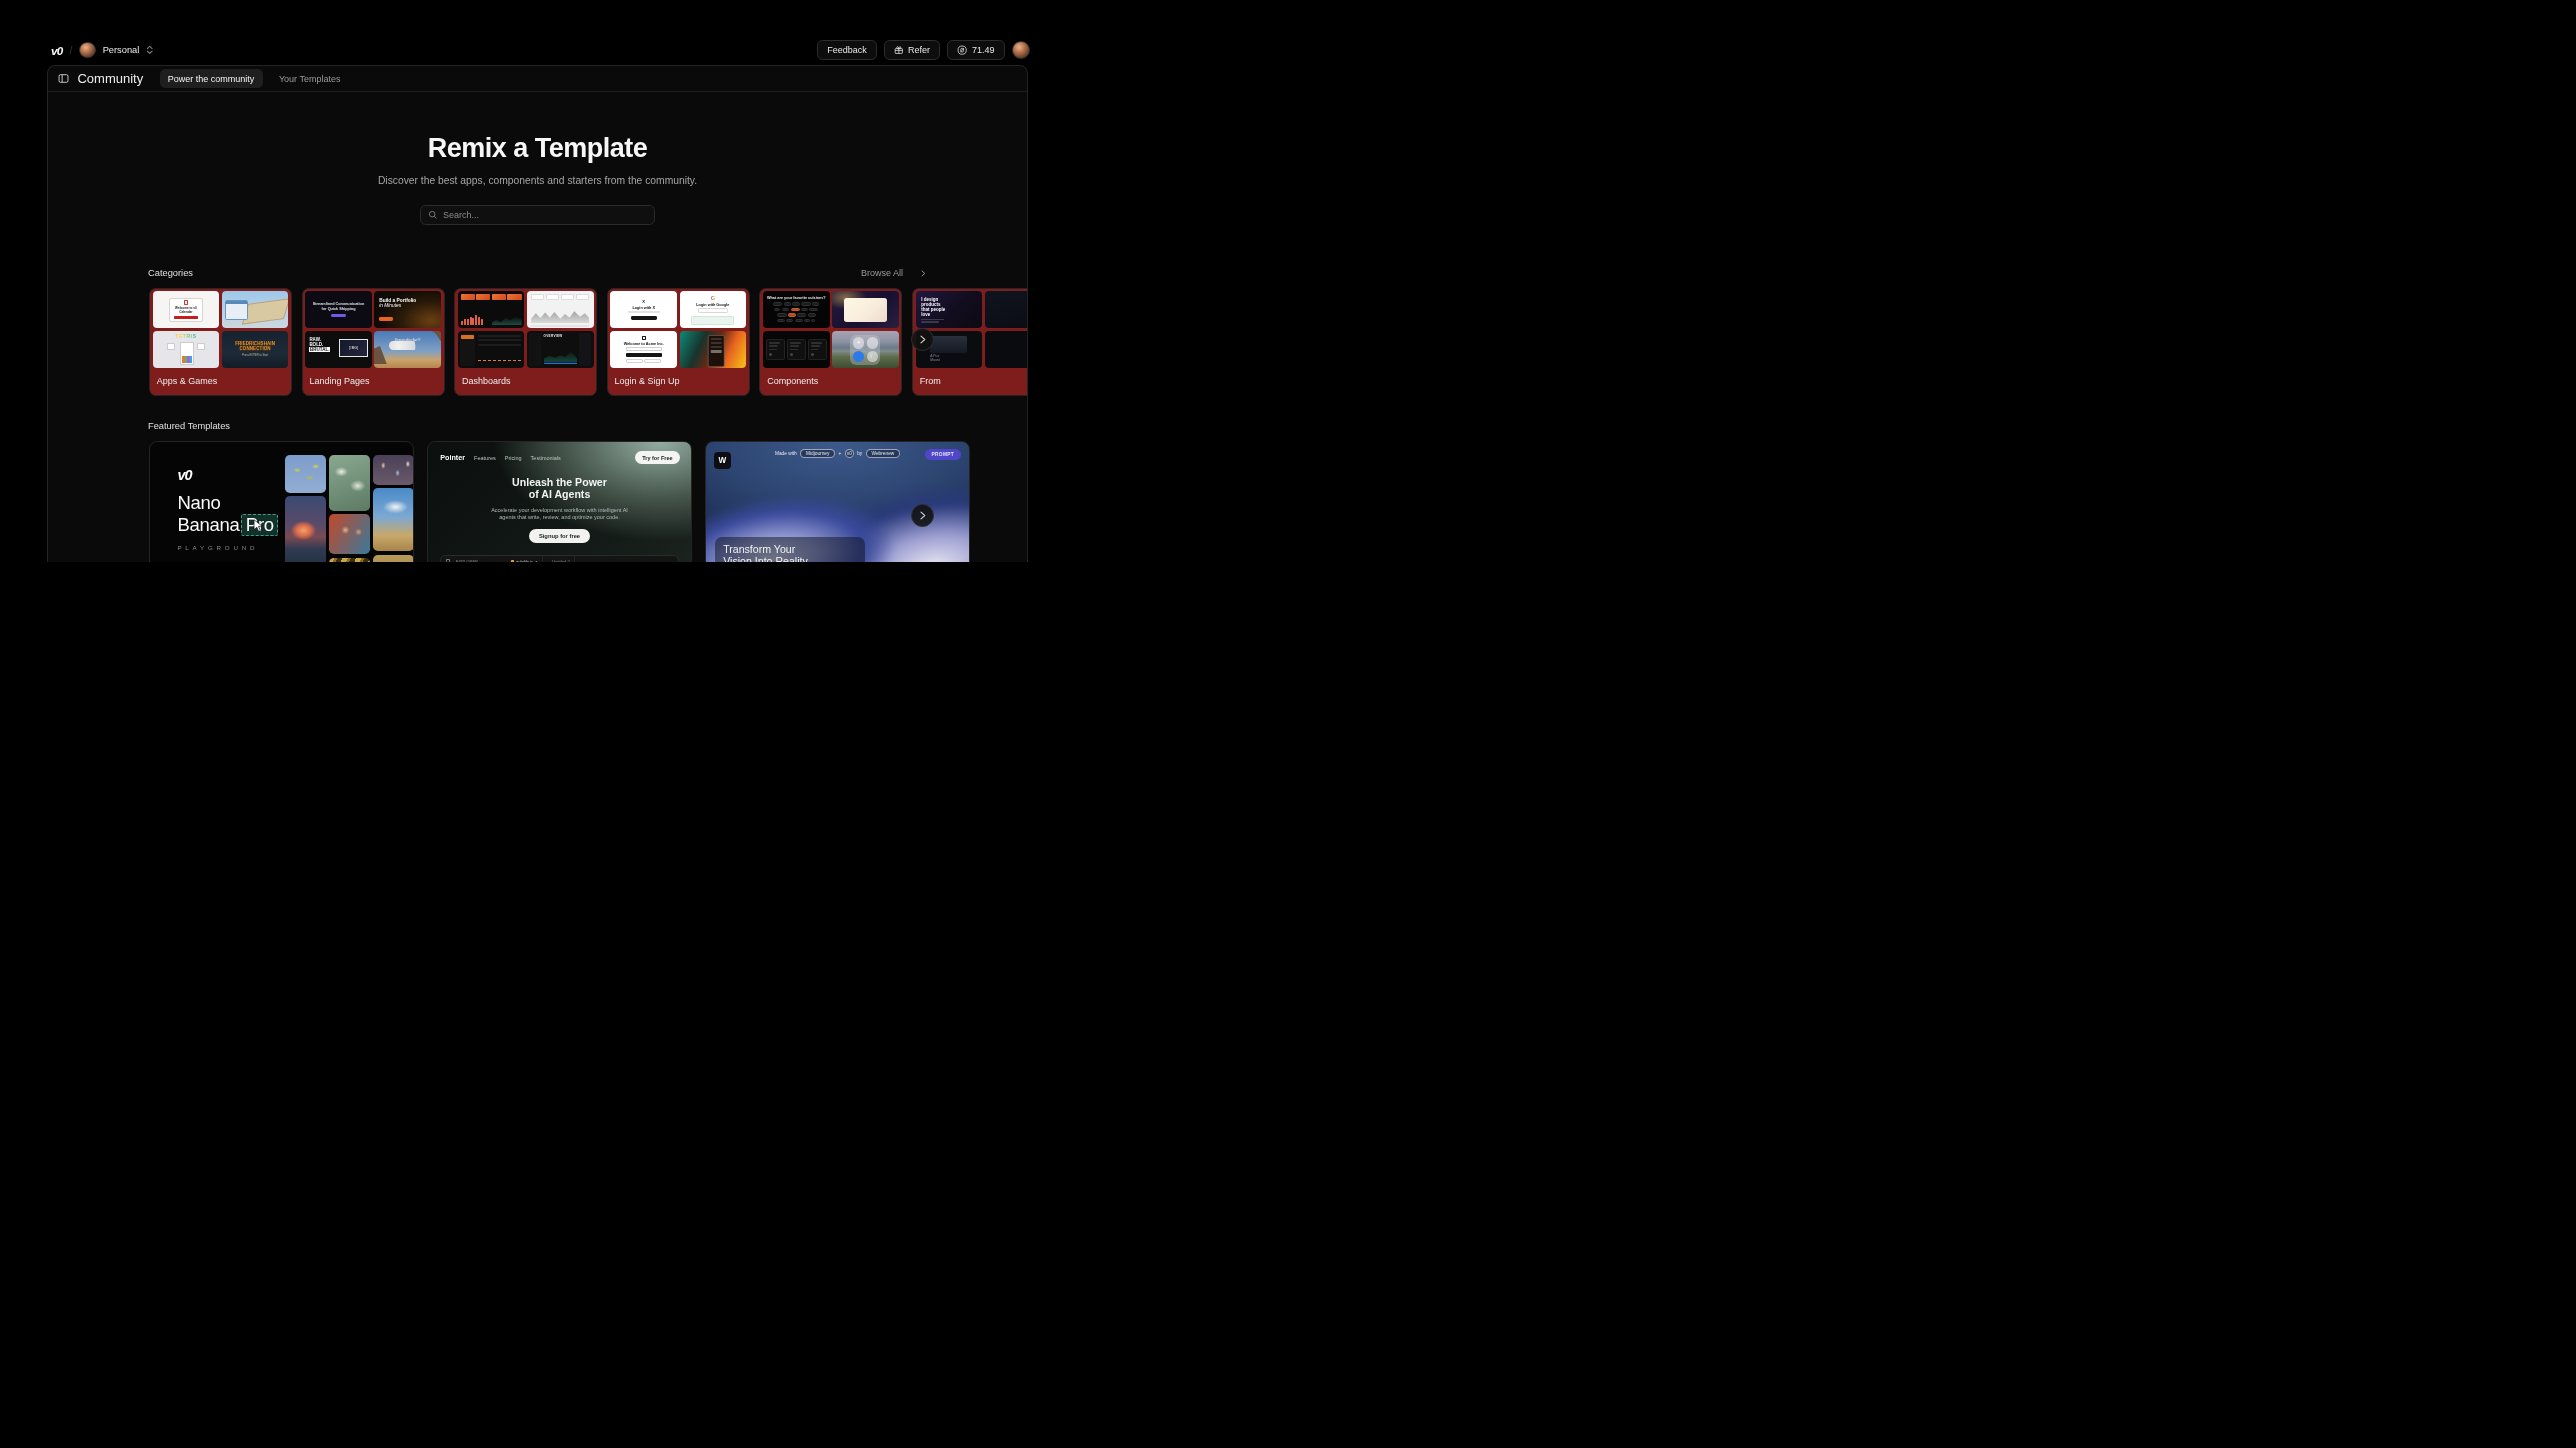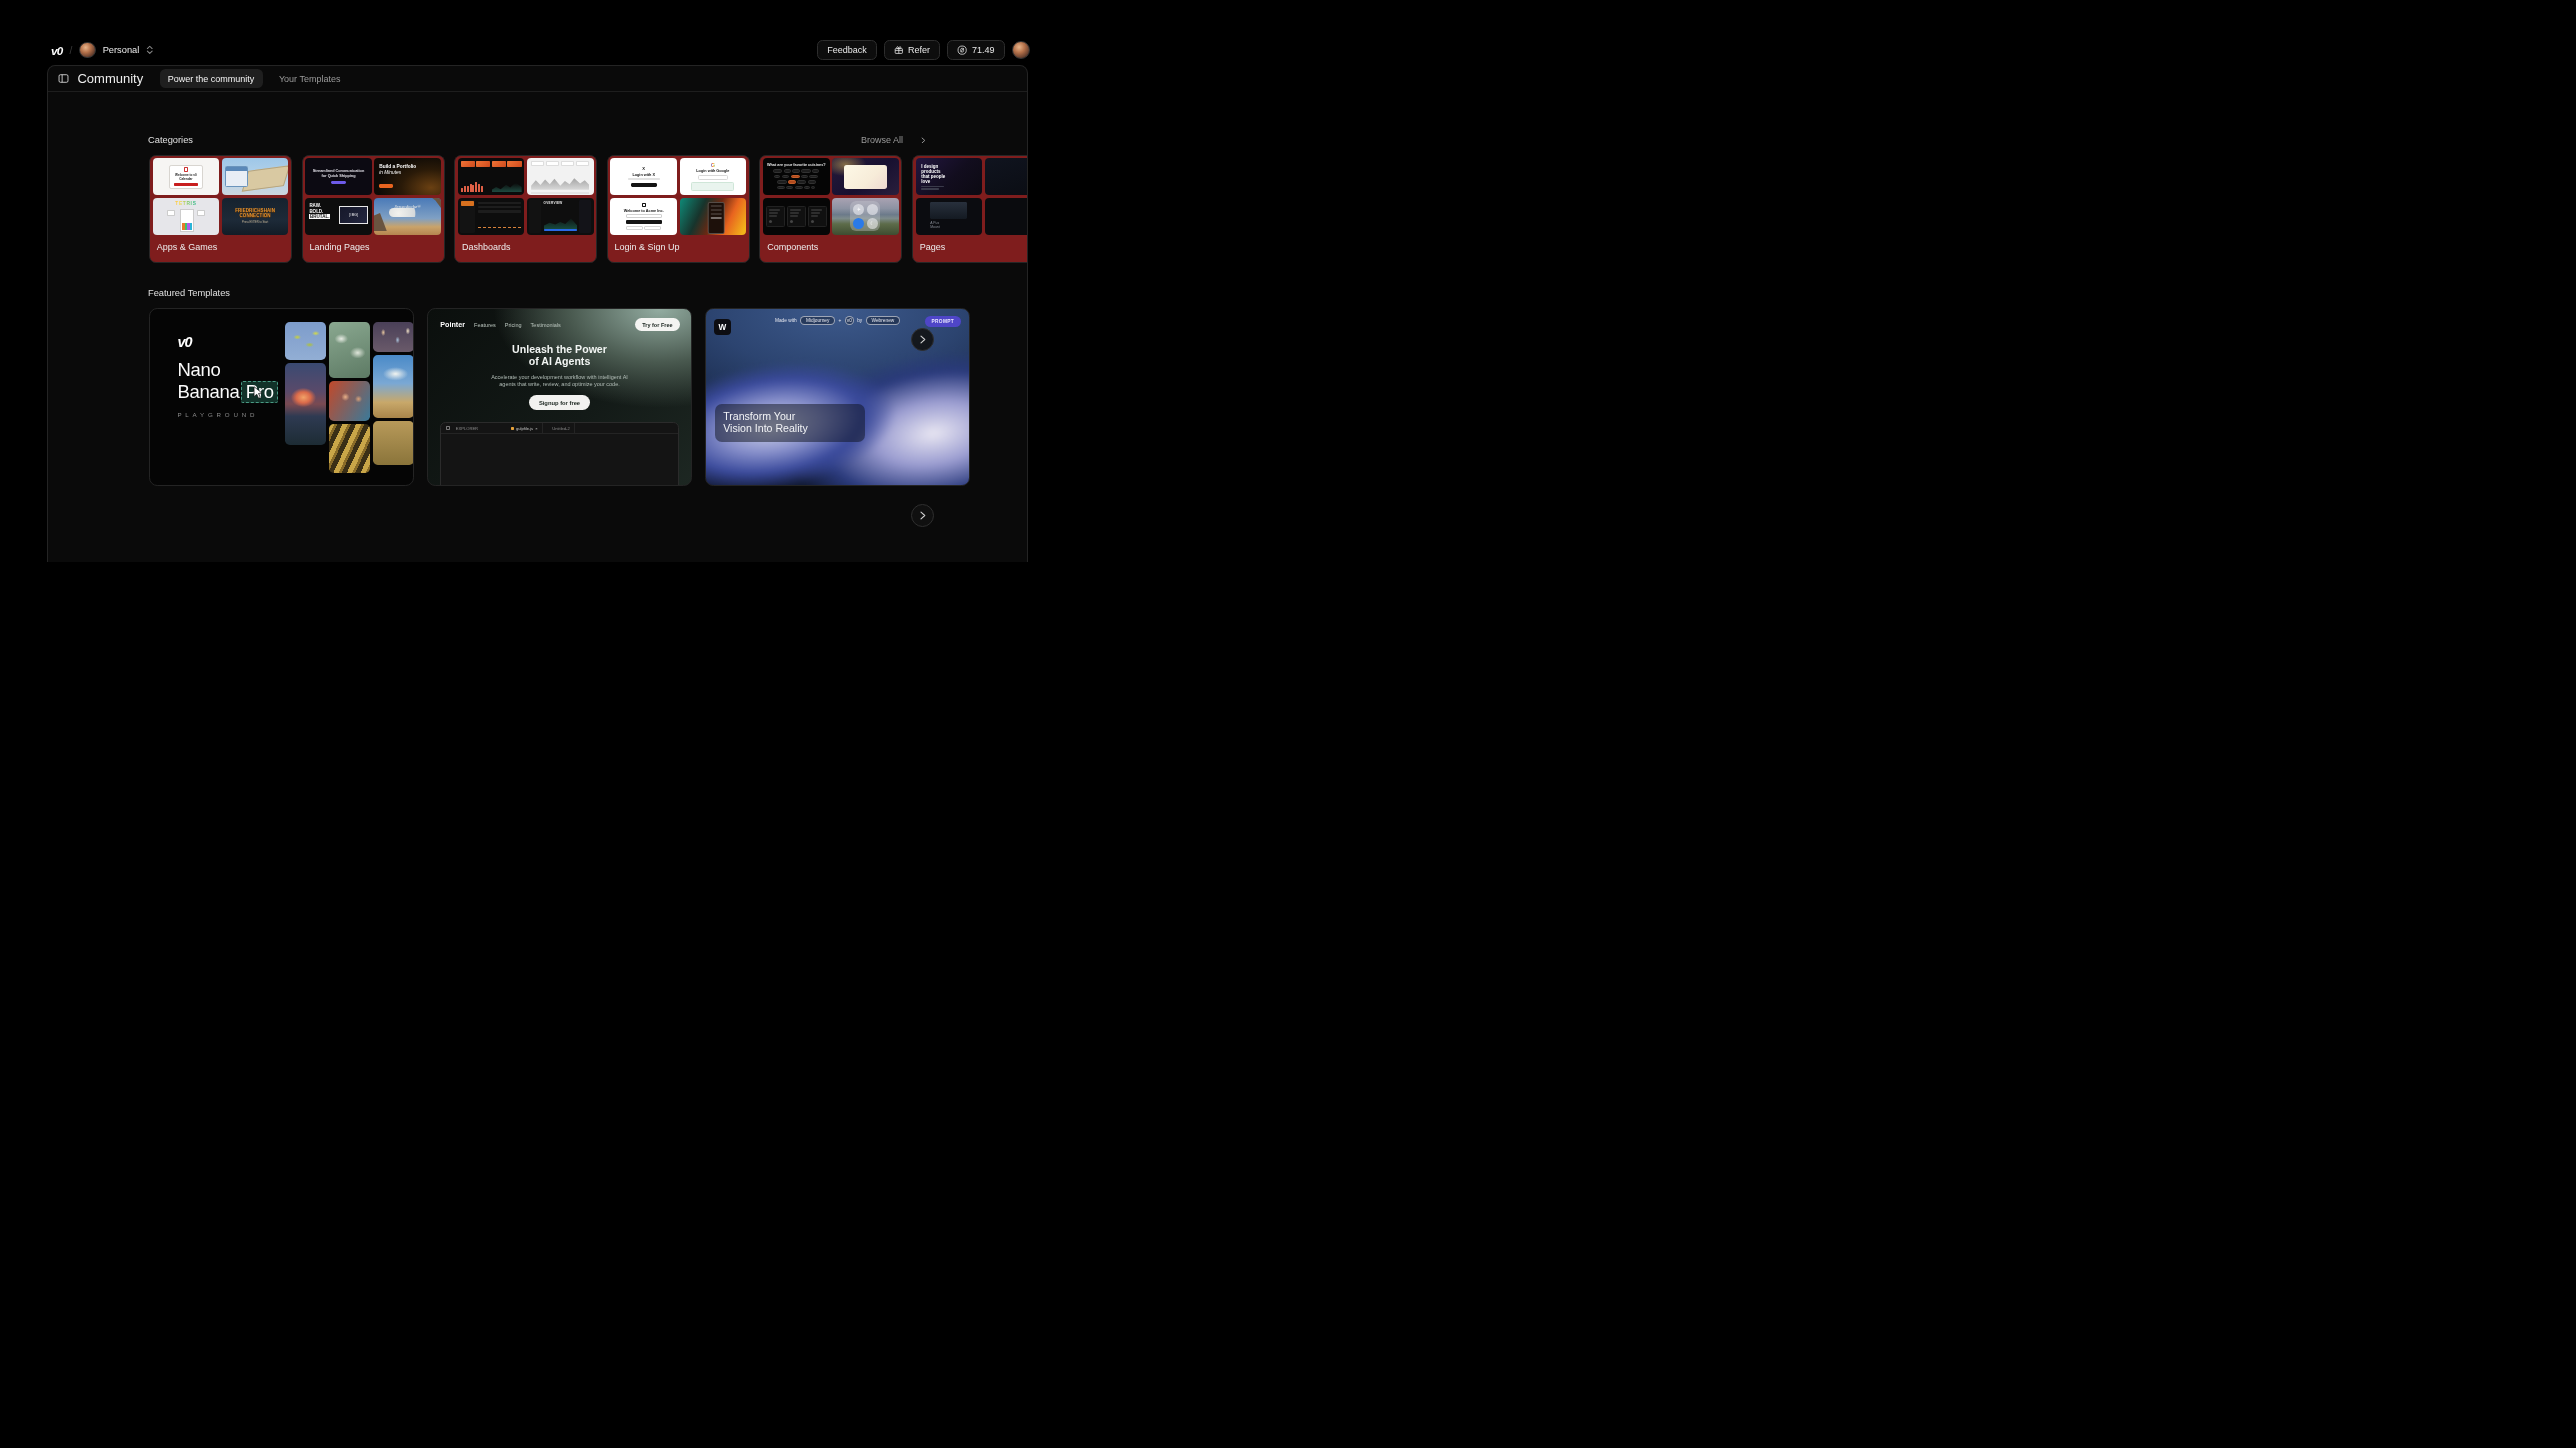--- a/index.html
+++ b/index.html
@@ -323,20 +323,33 @@
       <svg width="11" height="11" viewBox="0 0 16 16" fill="none" stroke="#d8d8d8" stroke-width="1.3">
           <rect x="1.5" y="2.5" width="13" height="11" rx="2"></rect>
           <line x1="6" y1="2.5" x2="6" y2="13.5"></line>
         </svg>
     </span>
     <span class="ph-title">Community</span>
     <span class="tab active">Power the community</span>
     <span class="tab">Your Templates</span>
   </div>
 
+  <div class="hero">
+    <h1>Remix a Template</h1>
+    <p>Discover the best apps, components and starters from the community.</p>
+    <div class="searchbox">
+      <span class="icn">
+        <svg width="9.6" height="9.6" viewBox="0 0 16 16" fill="none" stroke="#8a8a8a" stroke-width="1.4">
+            <circle cx="7" cy="7" r="4.6"></circle>
+            <line x1="10.6" y1="10.6" x2="14" y2="14"></line>
+          </svg>
+      </span>
+      <input placeholder="Search..." style="">
+    </div>
+  </div>
 
   <div class="sect sect-cat">
     <span class="sect-label">Categories</span>
     <span class="browse">
       <span>Browse All</span>
       <svg width="6.9" height="6.9" viewBox="0 0 10 10">
           <path d="M3 1.5 7 5 3 8.5" fill="none" stroke="#9a9a9a" stroke-width="1.4" stroke-linecap="round"></path>
         </svg>
     </span>
   </div>
@@ -569,21 +582,21 @@
               <i style="width:18px"></i>
             </div>
         </div>
         <div class="thumb t-blog2"></div>
         <div class="thumb t-blog3">
           <div class="blog3-img"></div>
           <div class="blog3-cap">A Pus<br>Mount</div>
         </div>
         <div class="thumb t-blog4"></div>
       </div>
-      <div class="cat-label">Pages</div>
+      <div class="cat-label">From</div>
     </div>
   </div>
 
   <div class="sect sect-feat">
     <span class="sect-label">Featured Templates</span>
   </div>
 
   <div class="feat-row">
 
     <div class="feat-card">

